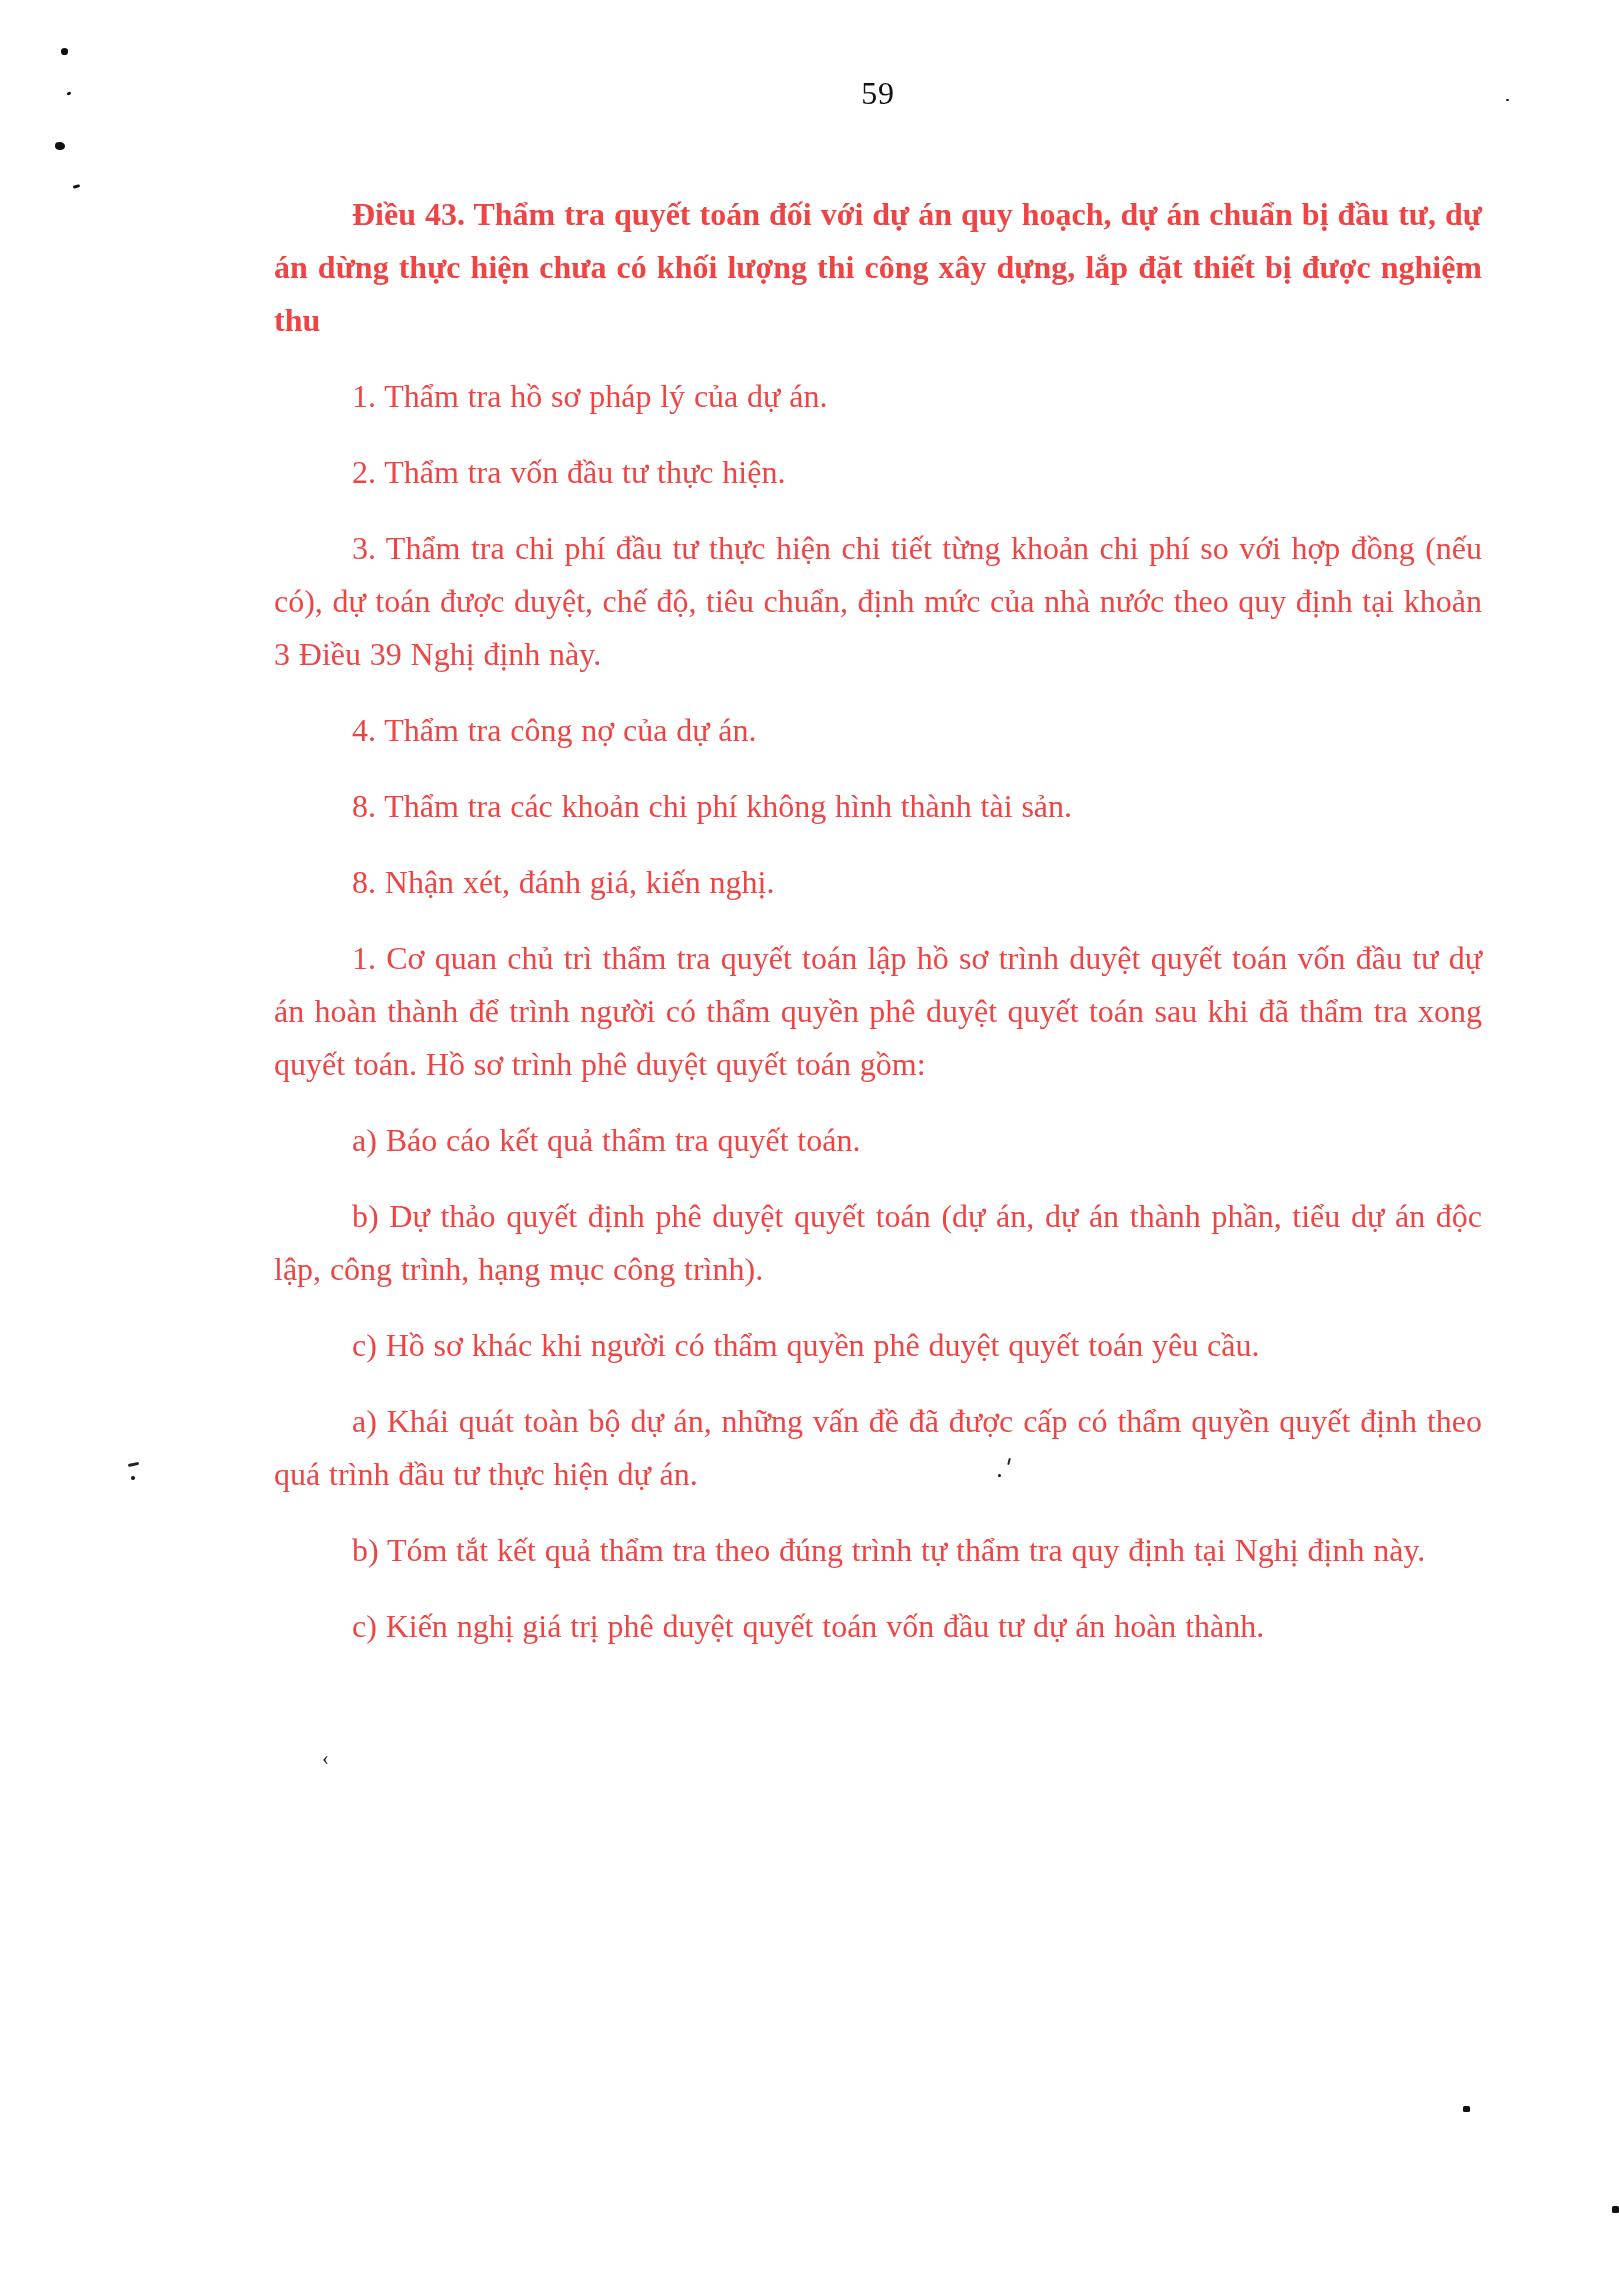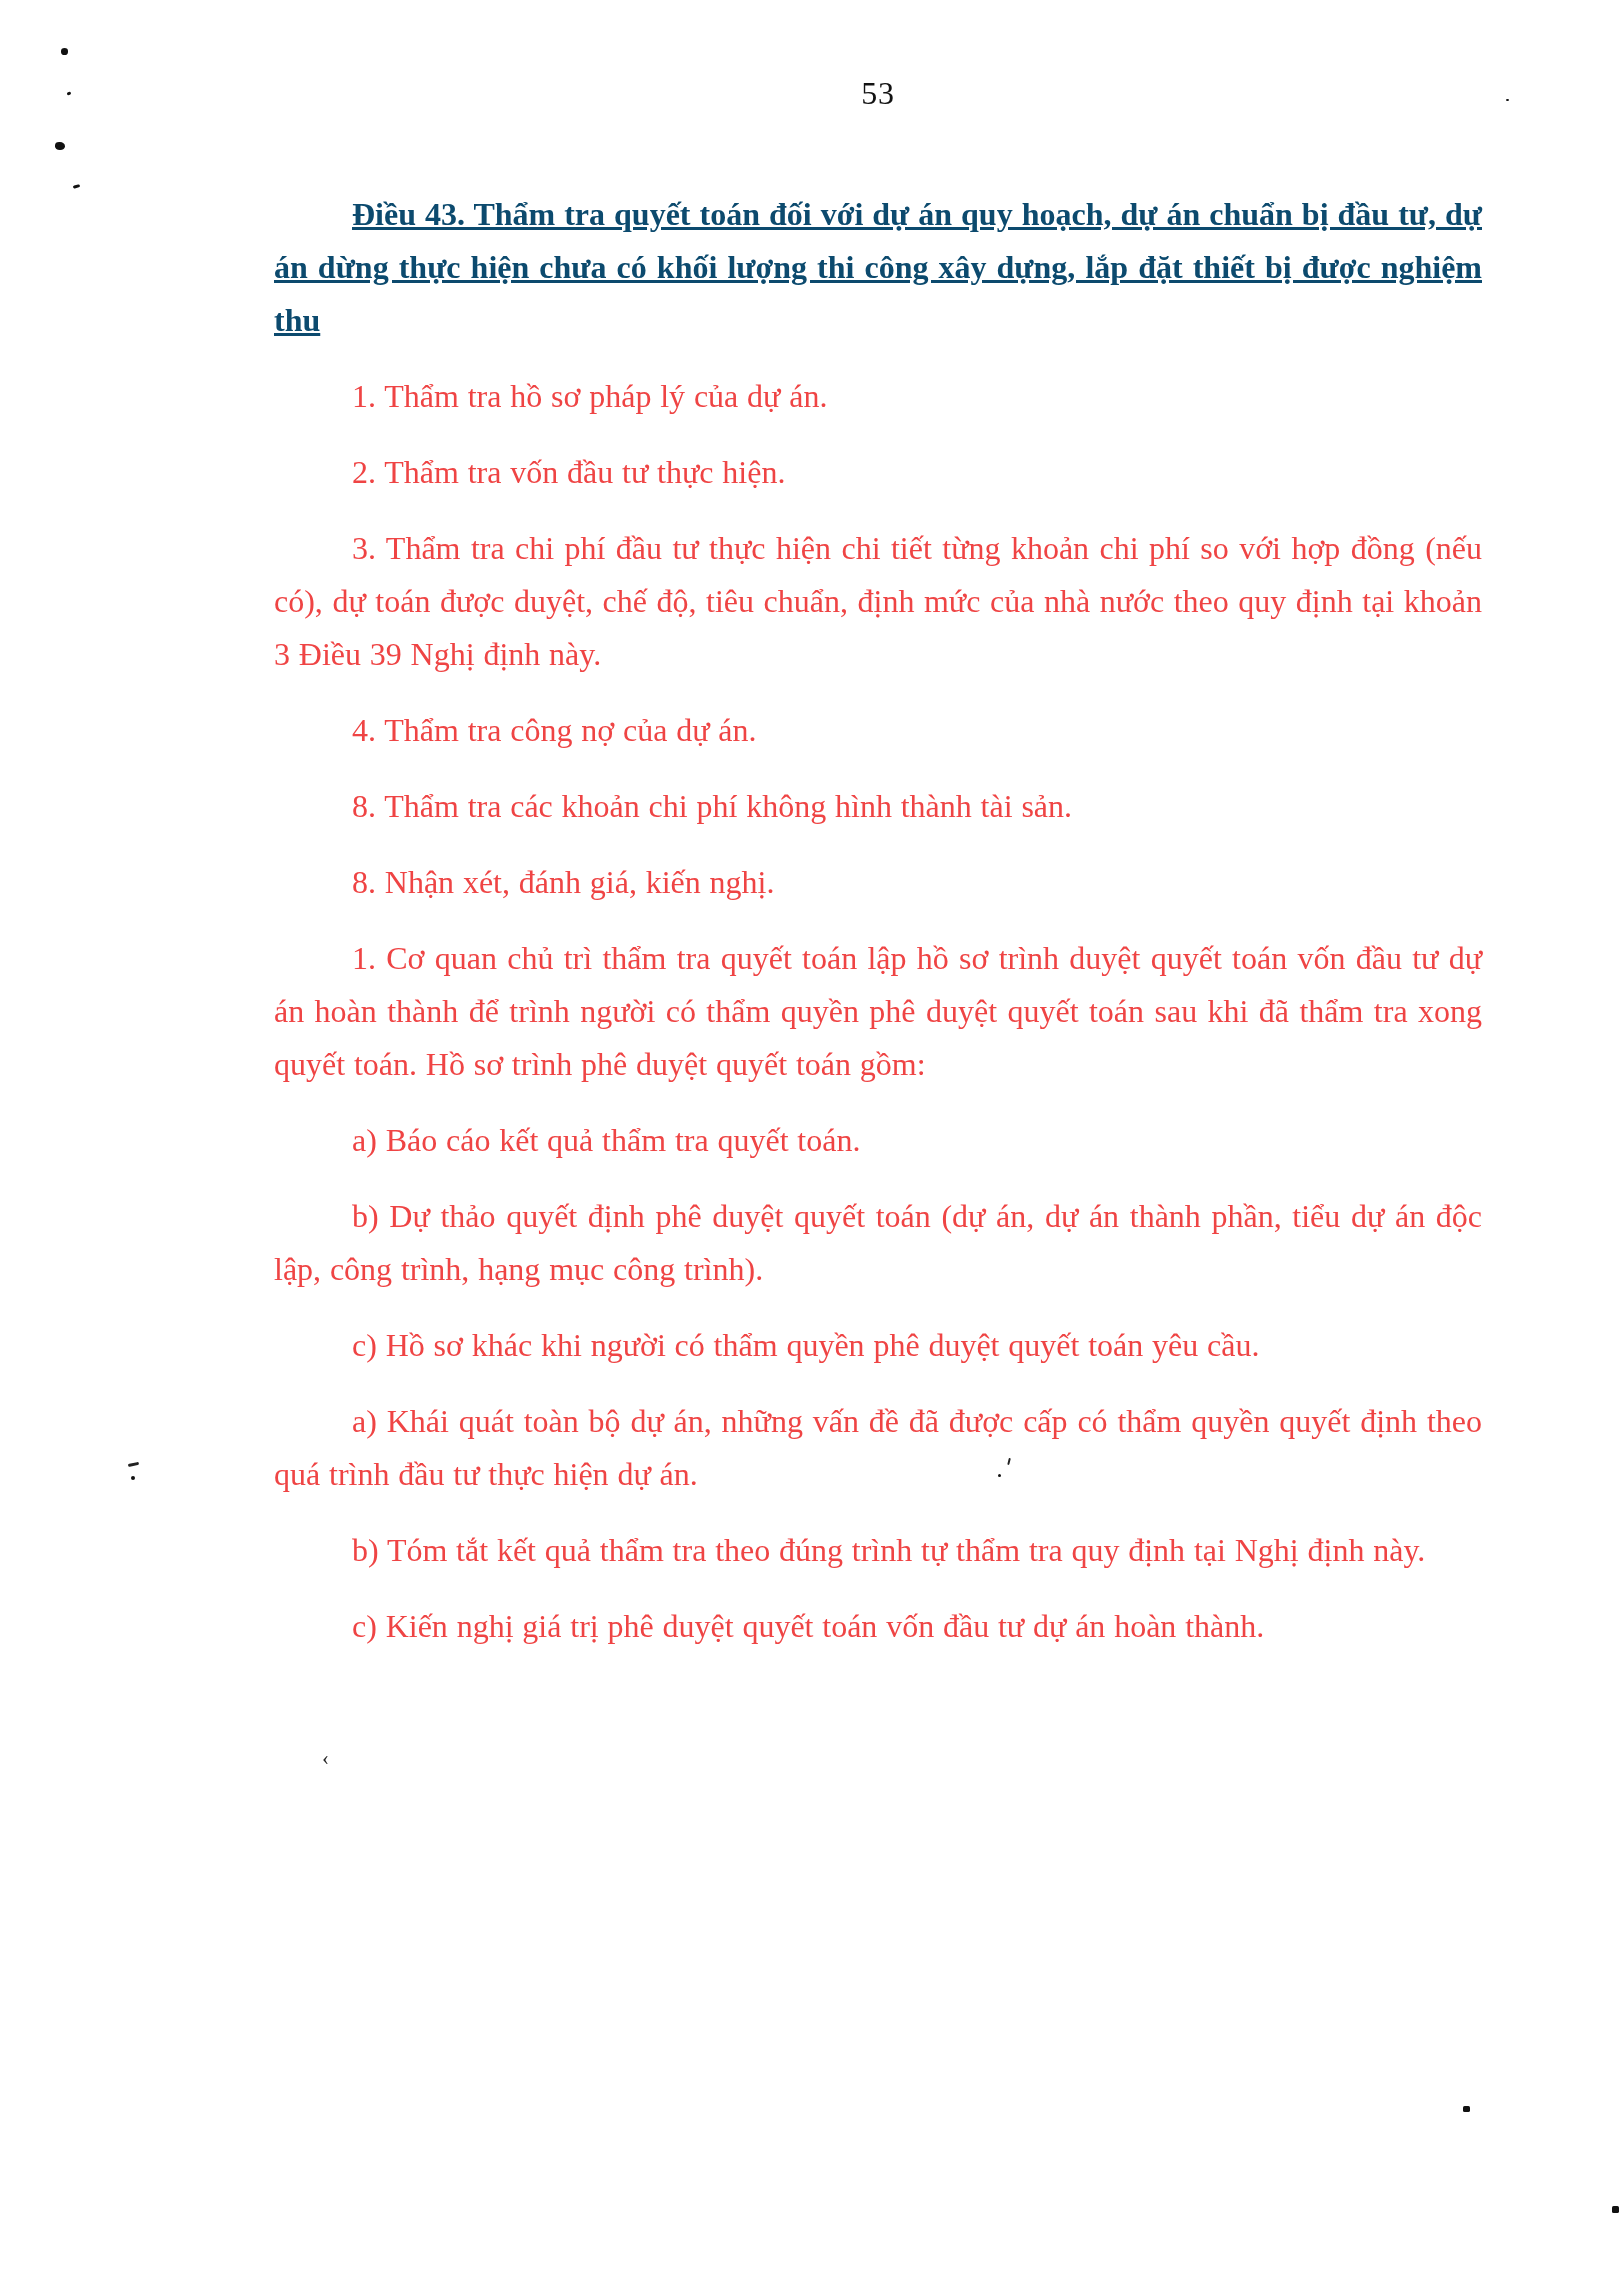--- a/index.html
+++ b/index.html
@@ -35,22 +35,21 @@
     font-size: 32px;
     line-height: 53px;
     text-align: justify;
     text-indent: 78px;
     margin-bottom: 23px;
     word-spacing: 0.8px;
     color: #ef4444;
   }
   .heading {
     font-weight: bold;
-    color: #0c4a6e;
-    text-decoration: underline;
+    color: #ef4444;
   }
   
   .speck {
     position: absolute;
     background: #111;
     border-radius: 50%;
   }
   .mark {
     position: absolute;
     color: #222;
@@ -72,21 +71,21 @@
 <div class="speck" style="left:73px; top:185px; width:6.5px; height:3.2px; transform:rotate(-15deg); border-radius:1.6px;"></div>
 <div class="speck" style="left:1506px; top:99px; width:3.2px; height:2.4px;"></div>
 <div class="dash" style="left:128px; top:1463px; width:10.5px; height:3.2px; transform:rotate(-12deg);"></div>
 <div class="speck" style="left:131px; top:1476px; width:4px; height:4px;"></div>
 <div class="speck" style="left:998px; top:1474px; width:3.2px; height:3.2px;"></div>
 <div class="dash" style="left:1008px; top:1458px; width:2.4px; height:7.3px; transform:rotate(14deg);"></div>
 <span class="mark" style="left:322px; top:1748px;">‹</span>
 <div class="speck" style="left:1463px; top:2106px; width:7.3px; height:5.7px; border-radius:1.6px;"></div>
 <div class="speck" style="left:1612px; top:2206px; width:6.5px; height:7.3px; border-radius:1.6px;"></div>
 
-<div class="page-number">53</div>
+<div class="page-number">59</div>
 
 <div class="content">
   <p class="para heading">Điều 43. Thẩm tra quyết toán đối với dự án quy hoạch, dự án chuẩn bị đầu tư, dự án dừng thực hiện chưa có khối lượng thi công xây dựng, lắp đặt thiết bị được nghiệm thu</p>
   <p class="para">1. Thẩm tra hồ sơ pháp lý của dự án.</p>
   <p class="para">2. Thẩm tra vốn đầu tư thực hiện.</p>
   <p class="para">3. Thẩm tra chi phí đầu tư thực hiện chi tiết từng khoản chi phí so với hợp đồng (nếu có), dự toán được duyệt, chế độ, tiêu chuẩn, định mức của nhà nước theo quy định tại khoản 3 Điều 39 Nghị định này.</p>
   <p class="para">4. Thẩm tra công nợ của dự án.</p>
   <p class="para">8. Thẩm tra các khoản chi phí không hình thành tài sản.</p>
   <p class="para">8. Nhận xét, đánh giá, kiến nghị.</p>
   <p class="para">1. Cơ quan chủ trì thẩm tra quyết toán lập hồ sơ trình duyệt quyết toán vốn đầu tư dự án hoàn thành để trình người có thẩm quyền phê duyệt quyết toán sau khi đã thẩm tra xong quyết toán. Hồ sơ trình phê duyệt quyết toán gồm:</p>

